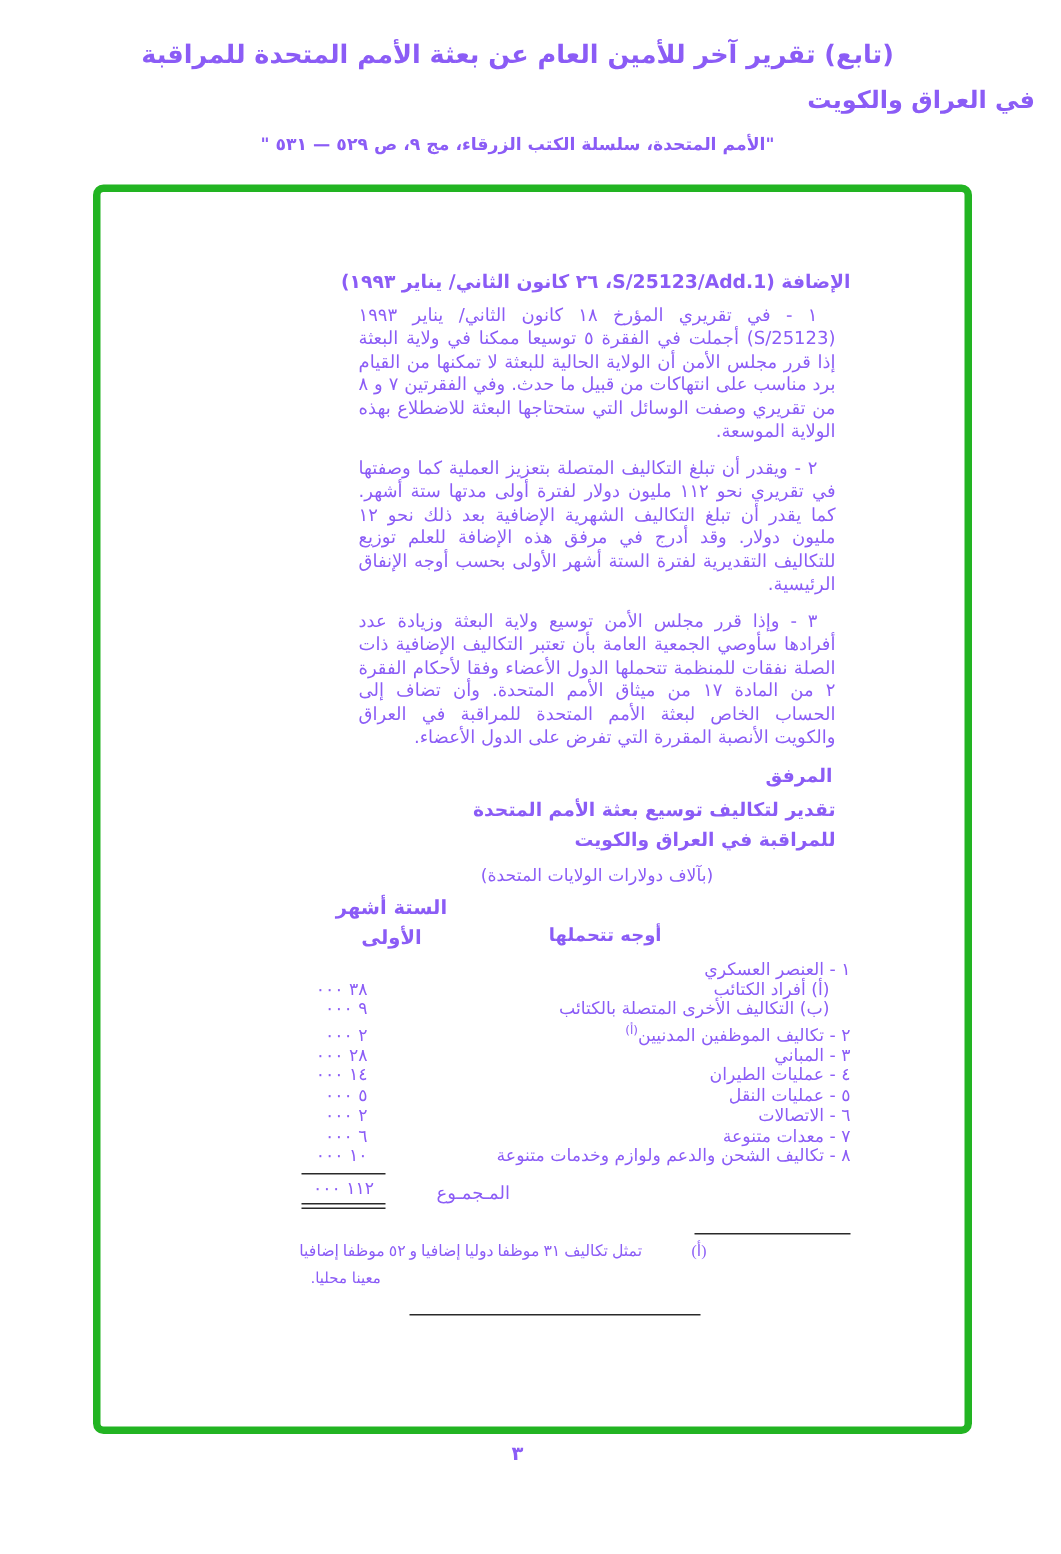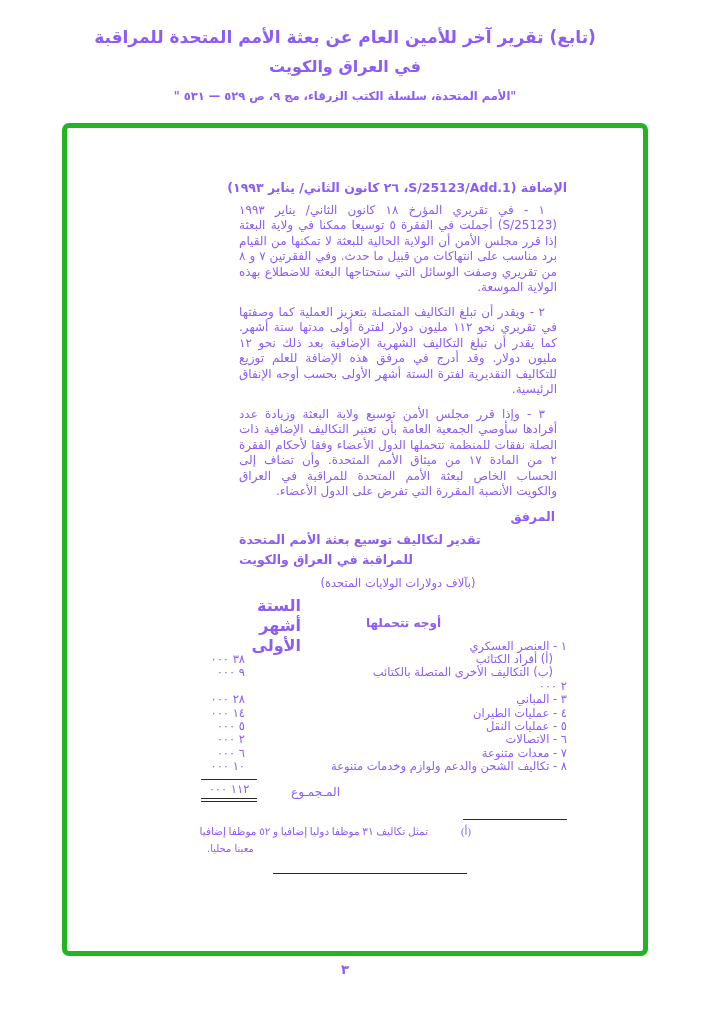--- a/index.html
+++ b/index.html
@@ -3,40 +3,40 @@
 <meta charset="utf-8">
 <style>
   html,body{margin:0;padding:0;background:#ffffff;}
   .screen{
     position:relative;width:690px;height:1036px;background:#ffffff;overflow:hidden;
     font-family:"DejaVu Sans",sans-serif;color:#8b5cf6;
   }
   
   .top-header{position:absolute;top:26px;left:0;width:100%;text-align:center;direction:rtl;}
   .top-header .t1{font-size:17px;font-weight:bold;line-height:22px;}
-  .top-header .t2{font-size:16px;font-weight:bold;line-height:22px;margin-top:8px;}
+  .top-header .t2{font-size:16px;font-weight:bold;line-height:22px;margin-top:8px;text-align:right;}
   .top-header .t3{font-size:11.5px;font-weight:bold;line-height:16px;margin-top:10px;}
   
   .scan-box{
     position:absolute;left:62px;top:123px;width:576px;height:823px;
     border:5px solid var(--hl,#22b422);border-radius:7px;background:#ffffff;
   }
   
   .doc{
     position:absolute;top:52px;right:76px;width:368px;direction:rtl;text-align:right;
     font-size:12px;line-height:15.5px;
   }
   .doc-heading{font-weight:bold;font-size:12.5px;margin:0 0 7px 0;}
   .doc p.para{margin:0 10px 9px 40px;text-align:justify;text-indent:12px;}
   .annex-label{font-weight:bold;margin:4px 12px 6px 0;font-size:12.5px;}
-  .annex-title{font-weight:bold;text-align:left;font-size:12.5px;line-height:20px;margin:0 10px 0 40px;}
+  .annex-title{font-weight:bold;text-align:right;font-size:12.5px;line-height:20px;margin:0 10px 0 40px;}
   .annex-sub{text-align:center;font-size:11.5px;margin:6px 10px 4px 40px;}
   
   .t-head{position:relative;height:44px;margin-top:2px;}
-  .t-head-value{position:absolute;left:22px;top:0;width:80px;font-weight:bold;font-size:16px;line-height:20px;}
+  .t-head-value{position:absolute;left:22px;top:0;width:80px;text-align:center;font-weight:bold;font-size:13px;line-height:20px;}
   .t-head-items{position:absolute;right:126px;top:20px;font-weight:bold;font-size:12px;}
   .t-row{display:flex;justify-content:space-between;align-items:flex-end;font-size:11.5px;line-height:13.4px;}
   .t-label{flex:1 1 auto;}
   .t-row.sub .t-label{padding-right:14px;}
   .t-value{width:46px;flex:0 0 auto;text-align:right;white-space:nowrap;}
   .t-label sup{font-size:8px;}
   .t-total{position:relative;height:34px;margin-top:5px;}
   .t-total-label{position:absolute;right:227px;top:6px;font-size:12px;letter-spacing:1px;text-align:right;}
   .t-total-value{
     position:absolute;left:2px;top:0;width:56px;text-align:center;font-size:11.5px;
@@ -91,20 +91,21 @@
       </div>
       <div class="t-row sub">
         <span class="t-label">(أ) أفراد الكتائب</span>
         <span class="t-value">٣٨ ٠٠٠</span>
       </div>
       <div class="t-row sub">
         <span class="t-label">(ب) التكاليف الأخرى المتصلة بالكتائب</span>
         <span class="t-value">٩ ٠٠٠</span>
       </div>
       <div class="t-row">
+        <span class="t-label"><span>٢ - تكاليف الموظفين المدنيين</span><sup>(أ)</sup></span>
         <span class="t-value">٢ ٠٠٠</span>
       </div>
       <div class="t-row">
         <span class="t-label">٣ - المباني</span>
         <span class="t-value">٢٨ ٠٠٠</span>
       </div>
       <div class="t-row">
         <span class="t-label">٤ - عمليات الطيران</span>
         <span class="t-value">١٤ ٠٠٠</span>
       </div>

